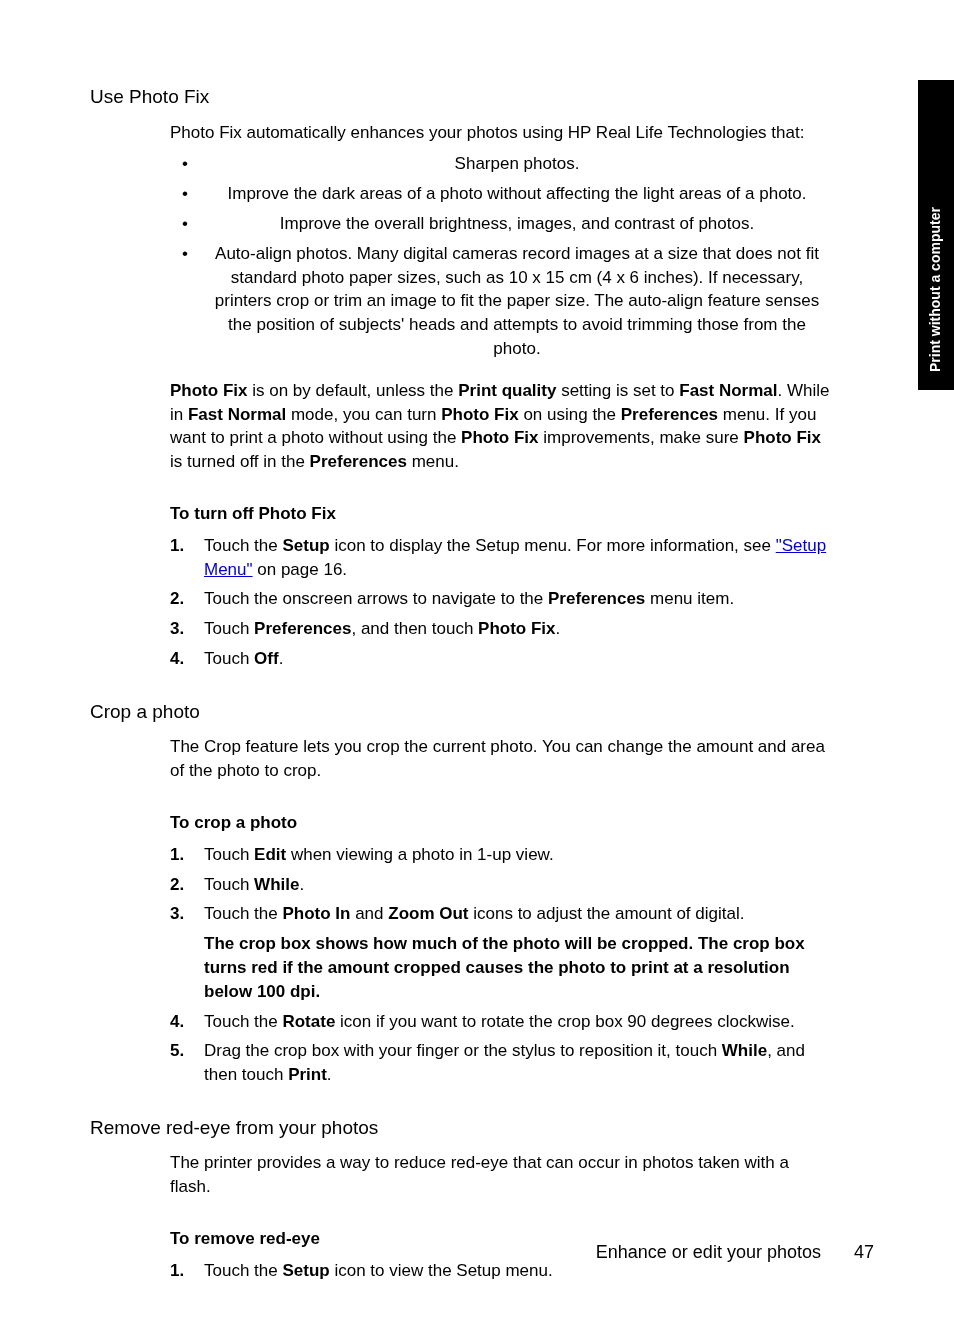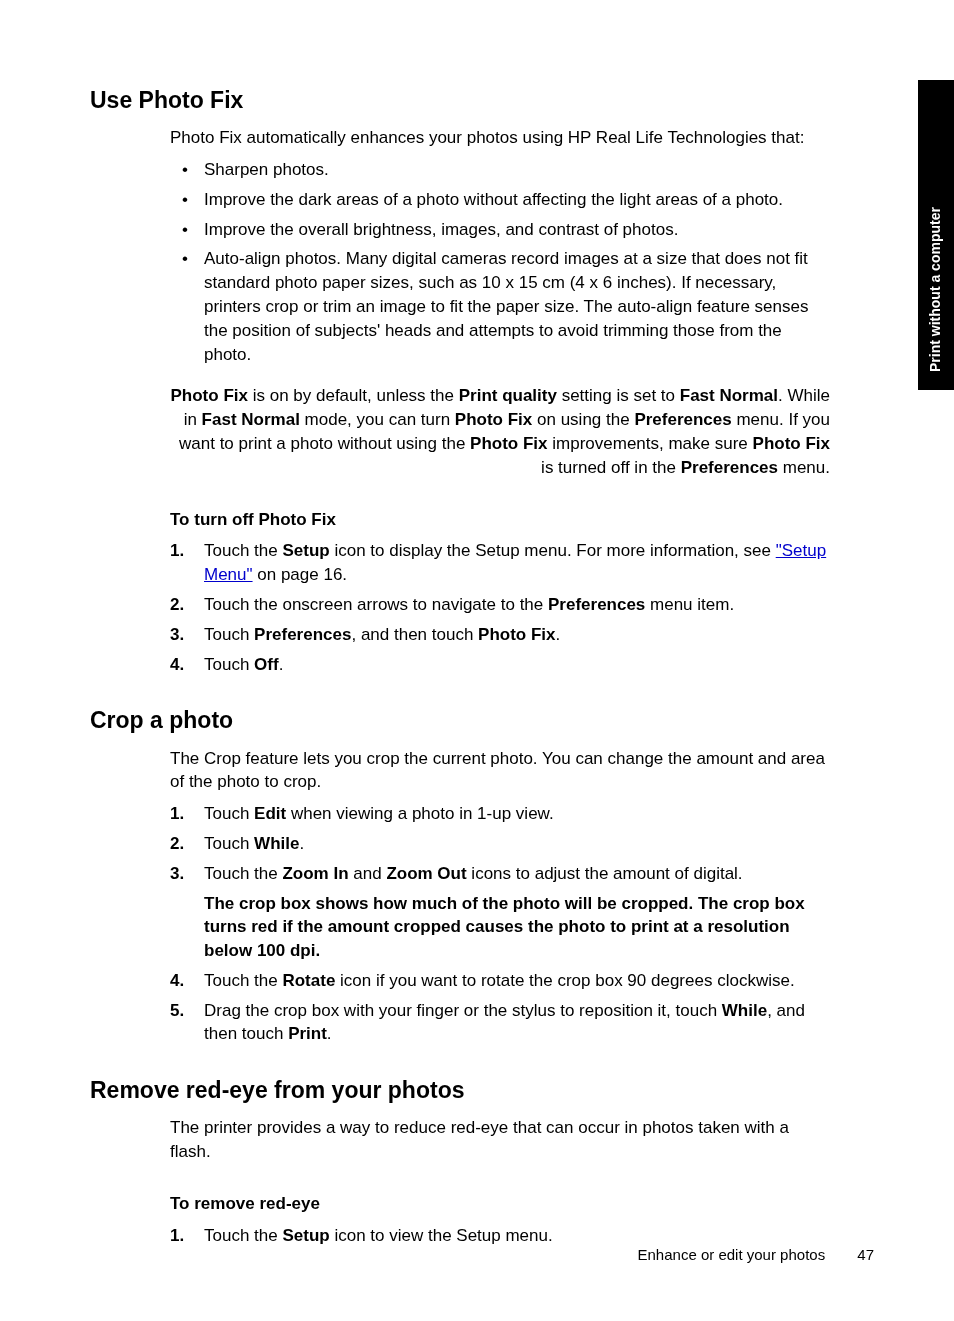--- a/index.html
+++ b/index.html
@@ -29,29 +29,30 @@
     display: flex;
     align-items: center;
     justify-content: flex-start;
     padding-top: 18px;
   }
   .page {
     padding: 84px 60px 0 90px;
     width: 890px;
   }
   h2 {
-    font-size: 23px;
-    font-weight: bold;
+    font-size: 19px;
+    font-weight: normal;
     margin-bottom: 10px;
   }
   .indent { margin-left: 80px; }
   p { margin-bottom: 8px; }
   ul.bullets {
     list-style: none;
     margin: 8px 0 18px 0;
+    text-align: center;
   }
   ul.bullets li {
     position: relative;
     padding-left: 34px;
     margin-bottom: 6px;
   }
   ul.bullets li::before {
     content: "•";
     position: absolute;
     left: 12px;
@@ -83,25 +84,25 @@
   .b { font-weight: bold; }
   a.xref {
     color: #0000cc;
     text-decoration: underline;
   }
   .section { margin-bottom: 28px; }
   .footer {
     position: absolute;
     bottom: 56px;
     right: 80px;
-    font-size: 15px;
+    font-size: 18px;
   }
   .footer span + span { margin-left: 28px; }
   .sub-note { margin-top: 6px; font-weight: bold; }
-  .para-block { margin-bottom: 12px; text-align: right; }
+  .para-block { margin-bottom: 12px; }
 </style>
 </head>
 <body>
 
 <div class="side-tab">Print without a computer</div>
 
 <div class="page">
 
   <div class="section">
     <h2>Use Photo Fix</h2>
@@ -132,29 +133,30 @@
           <span>Touch </span><span class="b">Off</span><span>.</span>
         </li>
       </ol>
     </div>
   </div>
 
   <div class="section">
     <h2>Crop a photo</h2>
     <div class="indent">
       <p>The Crop feature lets you crop the current photo. You can change the amount and area of the photo to crop.</p>
+      <p class="subhead">To crop a photo</p>
       <ol class="steps">
         <li>
           <span>Touch </span><span class="b">Edit</span><span> when viewing a photo in 1-up view.</span>
         </li>
         <li>
           <span>Touch </span><span class="b">While</span><span>.</span>
         </li>
         <li>
-          <span>Touch the </span><span class="b">Zoom In</span><span> and </span><span class="b">Zoom Out</span><span> icons to adjust the amount of digital.</span>
+          <span>Touch the </span><span class="b">Photo In</span><span> and </span><span class="b">Zoom Out</span><span> icons to adjust the amount of digital.</span>
           <div class="sub-note">The crop box shows how much of the photo will be cropped. The crop box turns red if the amount cropped causes the photo to print at a resolution below 100 dpi.</div>
         </li>
         <li>
           <span>Touch the </span><span class="b">Rotate</span><span> icon if you want to rotate the crop box 90 degrees clockwise.</span>
         </li>
         <li>
           <span>Drag the crop box with your finger or the stylus to reposition it, touch </span><span class="b">While</span><span>, and then touch </span><span class="b">Print</span><span>.</span>
         </li>
       </ol>
     </div>

